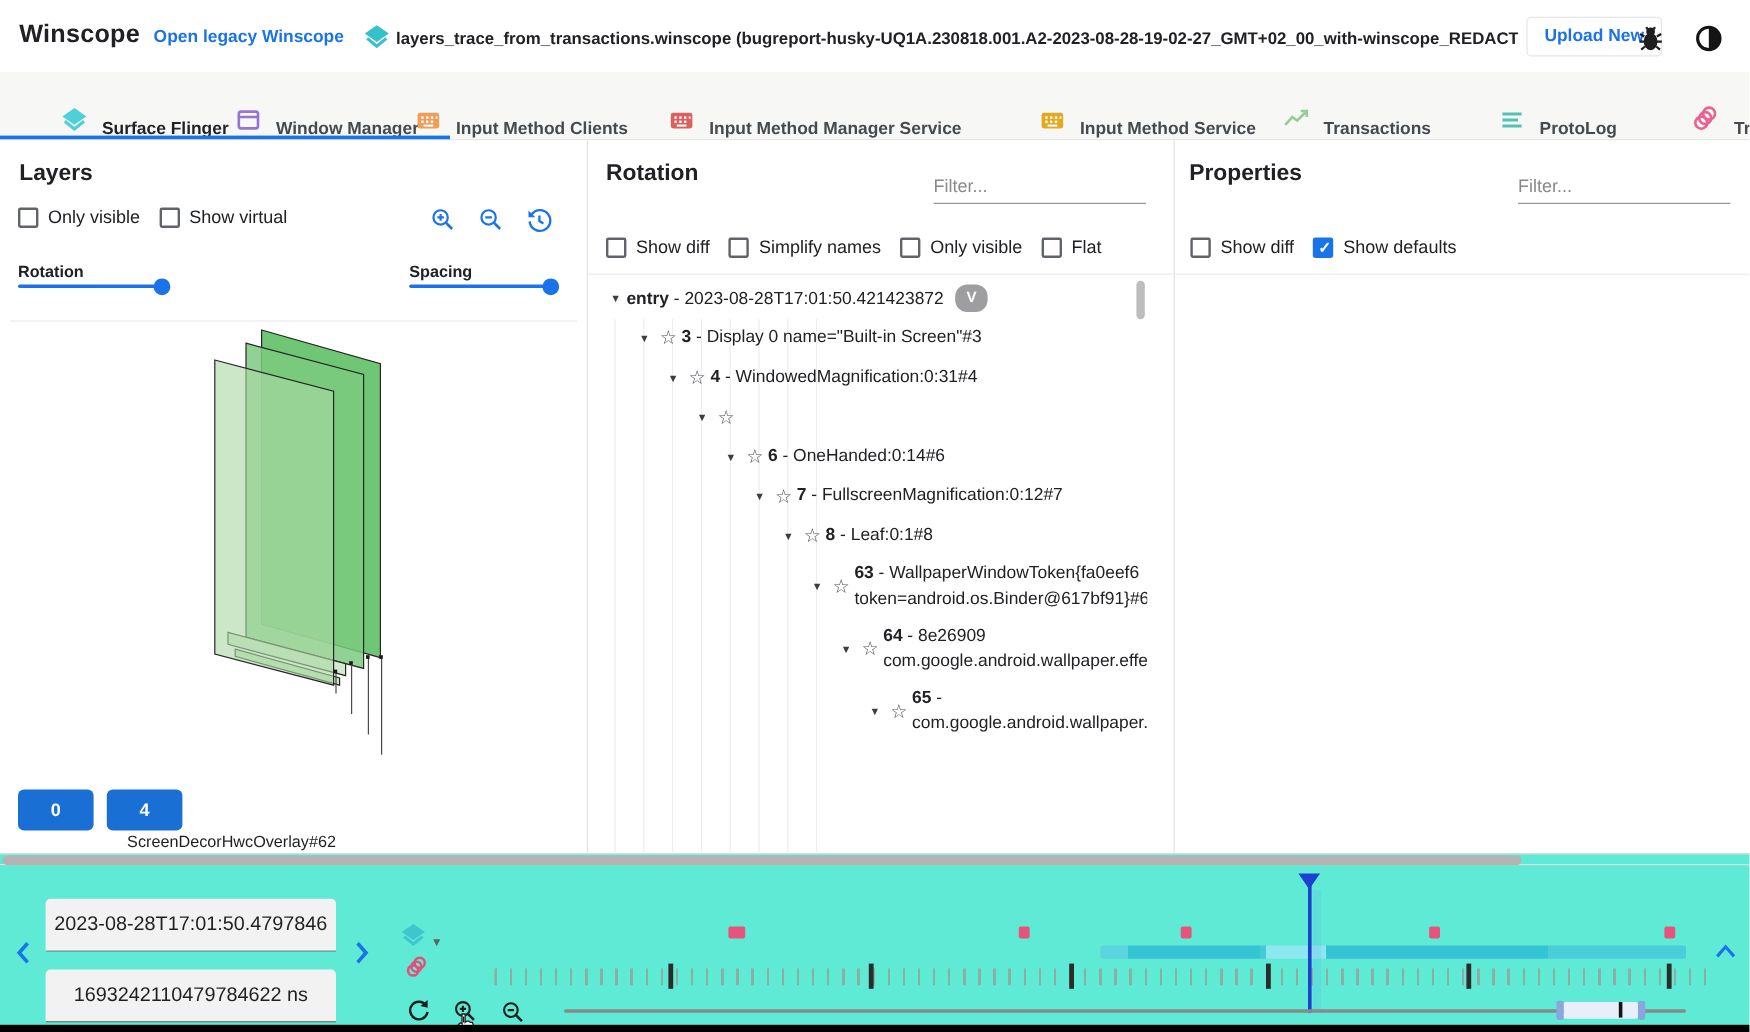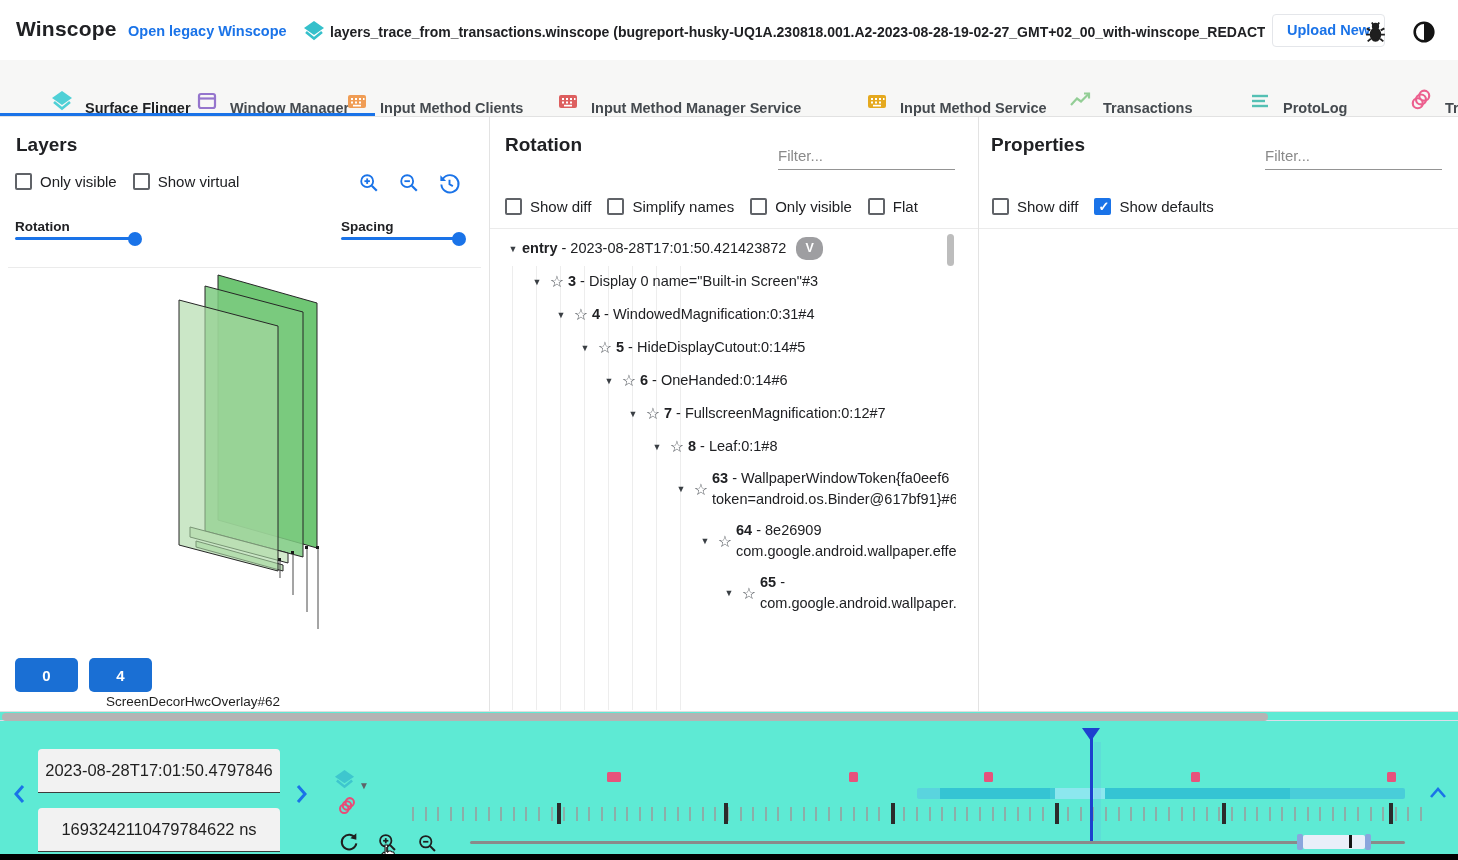--- a/index.html
+++ b/index.html
@@ -330,21 +330,20 @@
         <span class="ttext"><span class="num">3</span><span>- Display 0 name="Built-in Screen"#3</span></span>
       </div>
       <div class="trow" style="padding-left:48px">
         <span class="tarrow">▼</span>
           <span class="tstar">☆</span>
         <span class="ttext"><span class="num">4</span><span>- WindowedMagnification:0:31#4</span></span>
       </div>
       <div class="trow" style="padding-left:72px">
         <span class="tarrow">▼</span>
           <span class="tstar">☆</span>
-        <span class="ttext"><span class="num">5</span><span>- HideDisplayCutout:0:14#5</span></span>
       </div>
       <div class="trow" style="padding-left:96px">
         <span class="tarrow">▼</span>
           <span class="tstar">☆</span>
         <span class="ttext"><span class="num">6</span><span>- OneHanded:0:14#6</span></span>
       </div>
       <div class="trow" style="padding-left:120px">
         <span class="tarrow">▼</span>
           <span class="tstar">☆</span>
         <span class="ttext"><span class="num">7</span><span>- FullscreenMagnification:0:12#7</span></span>

